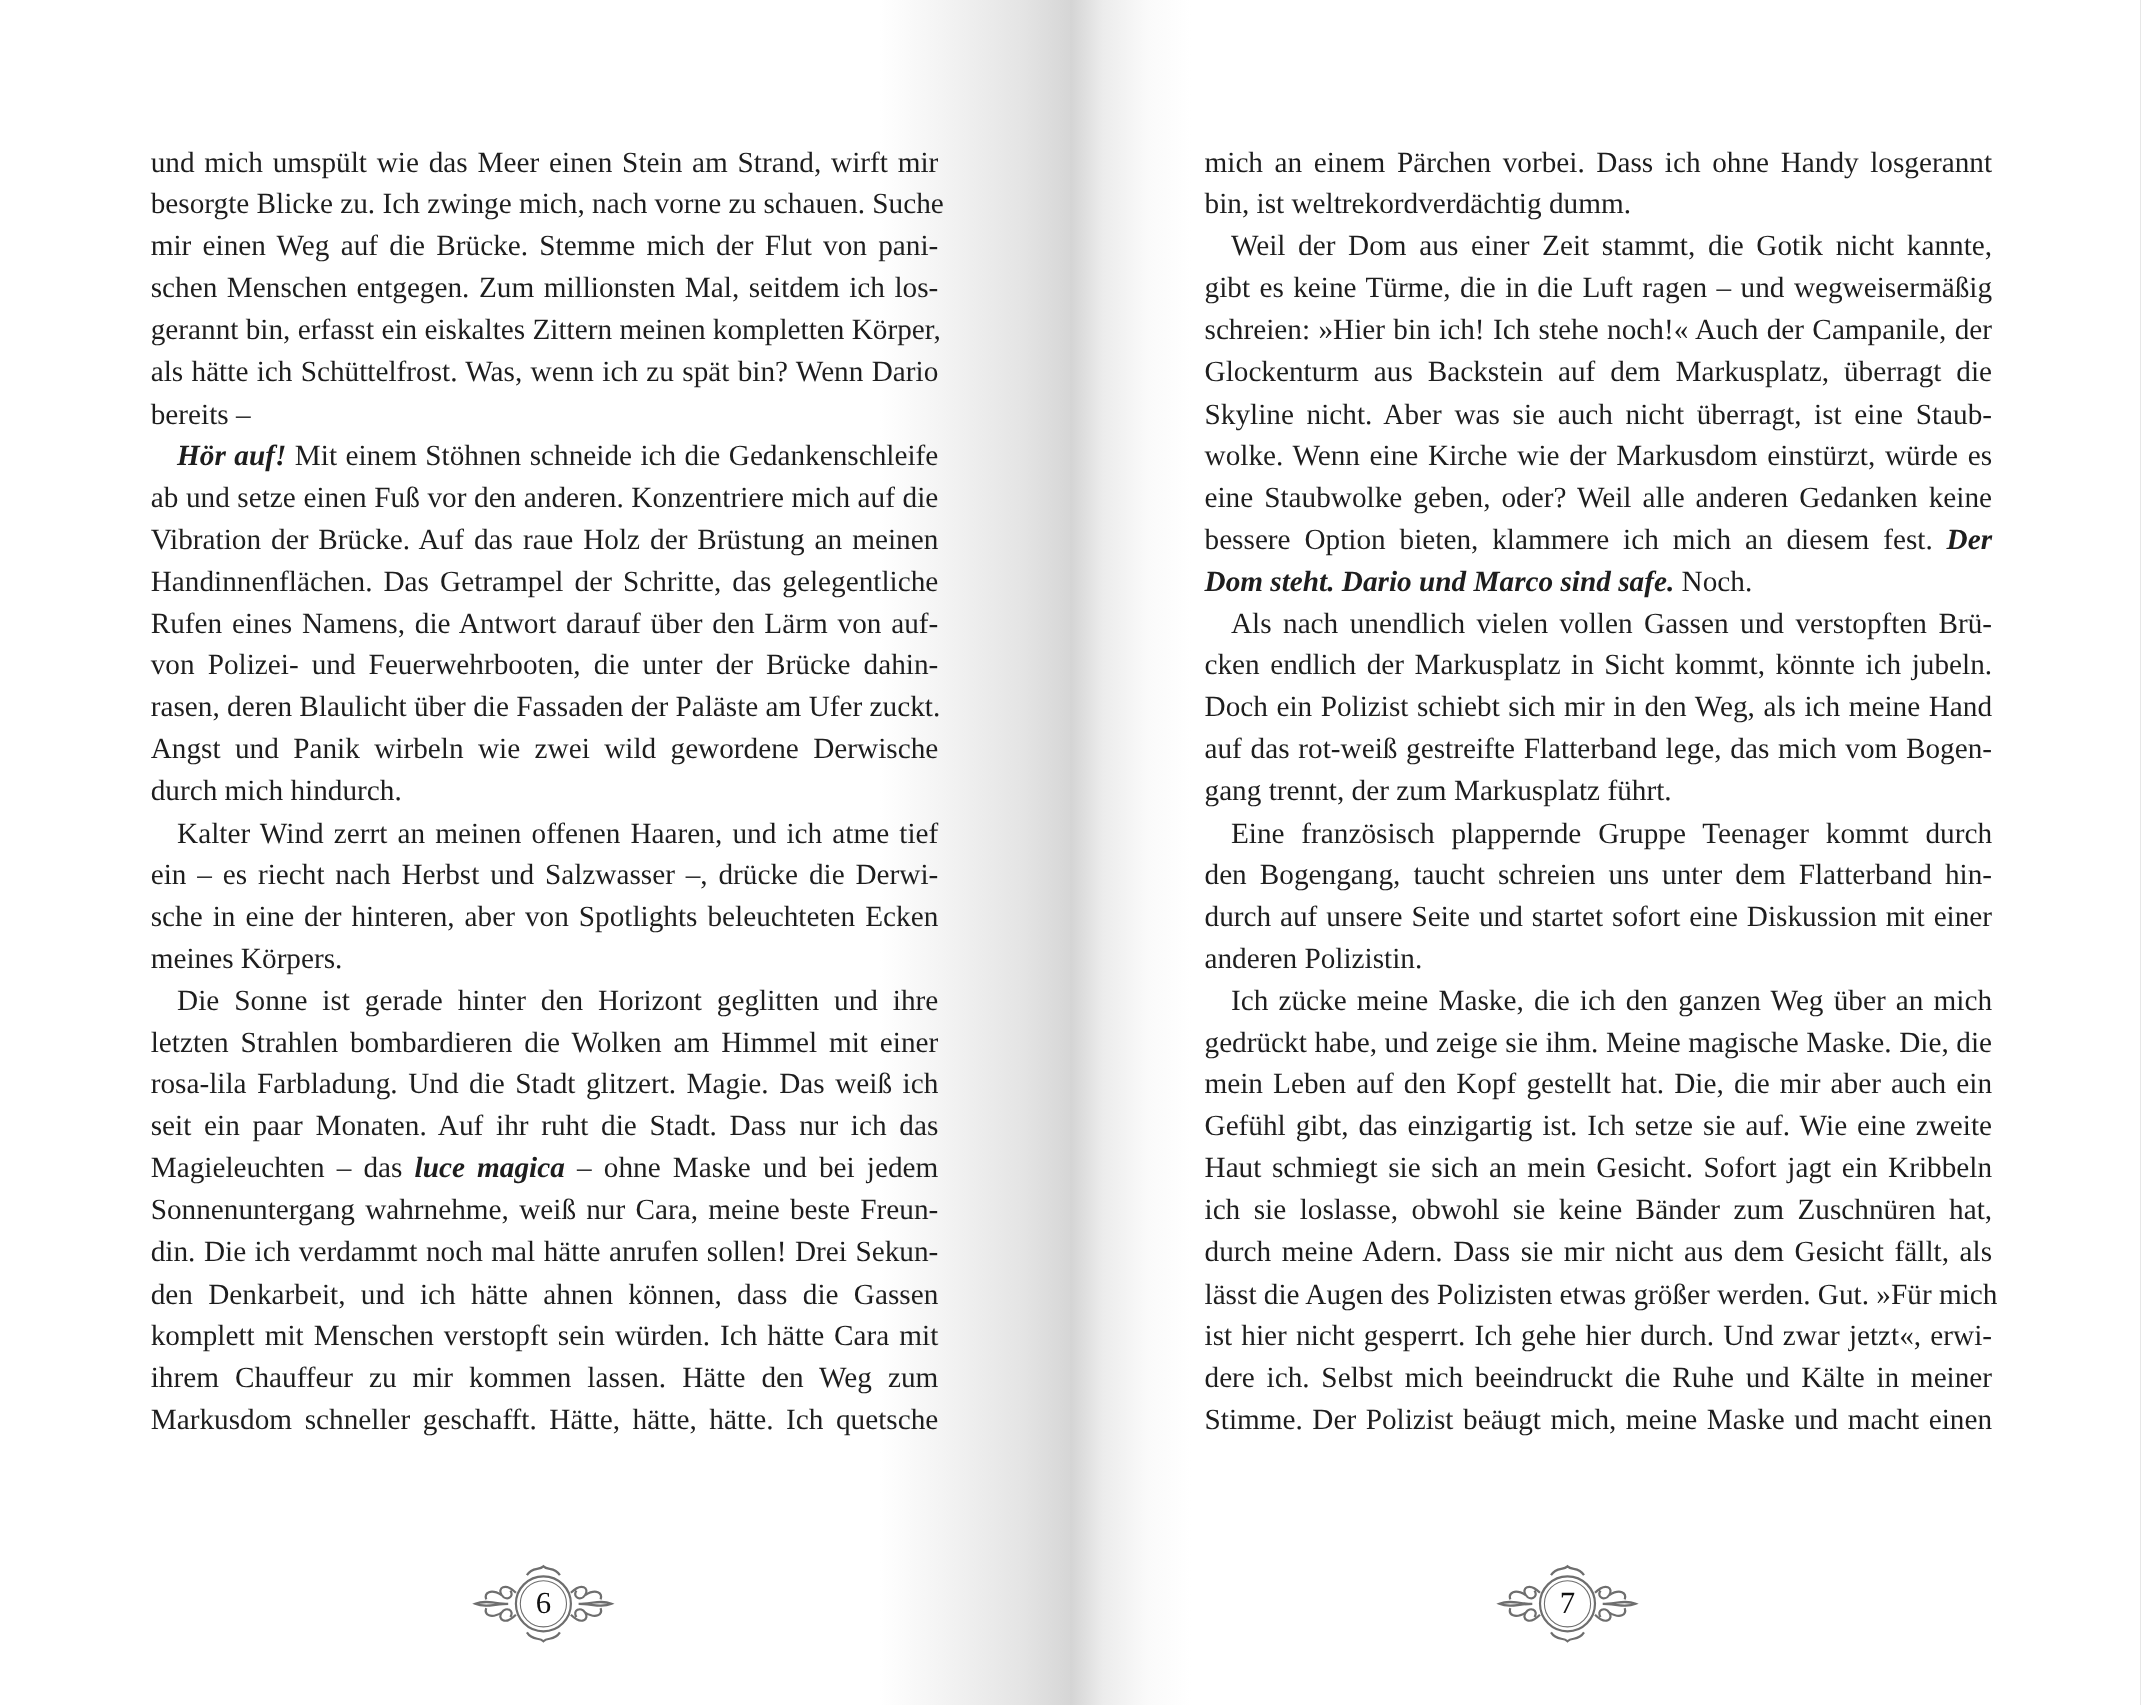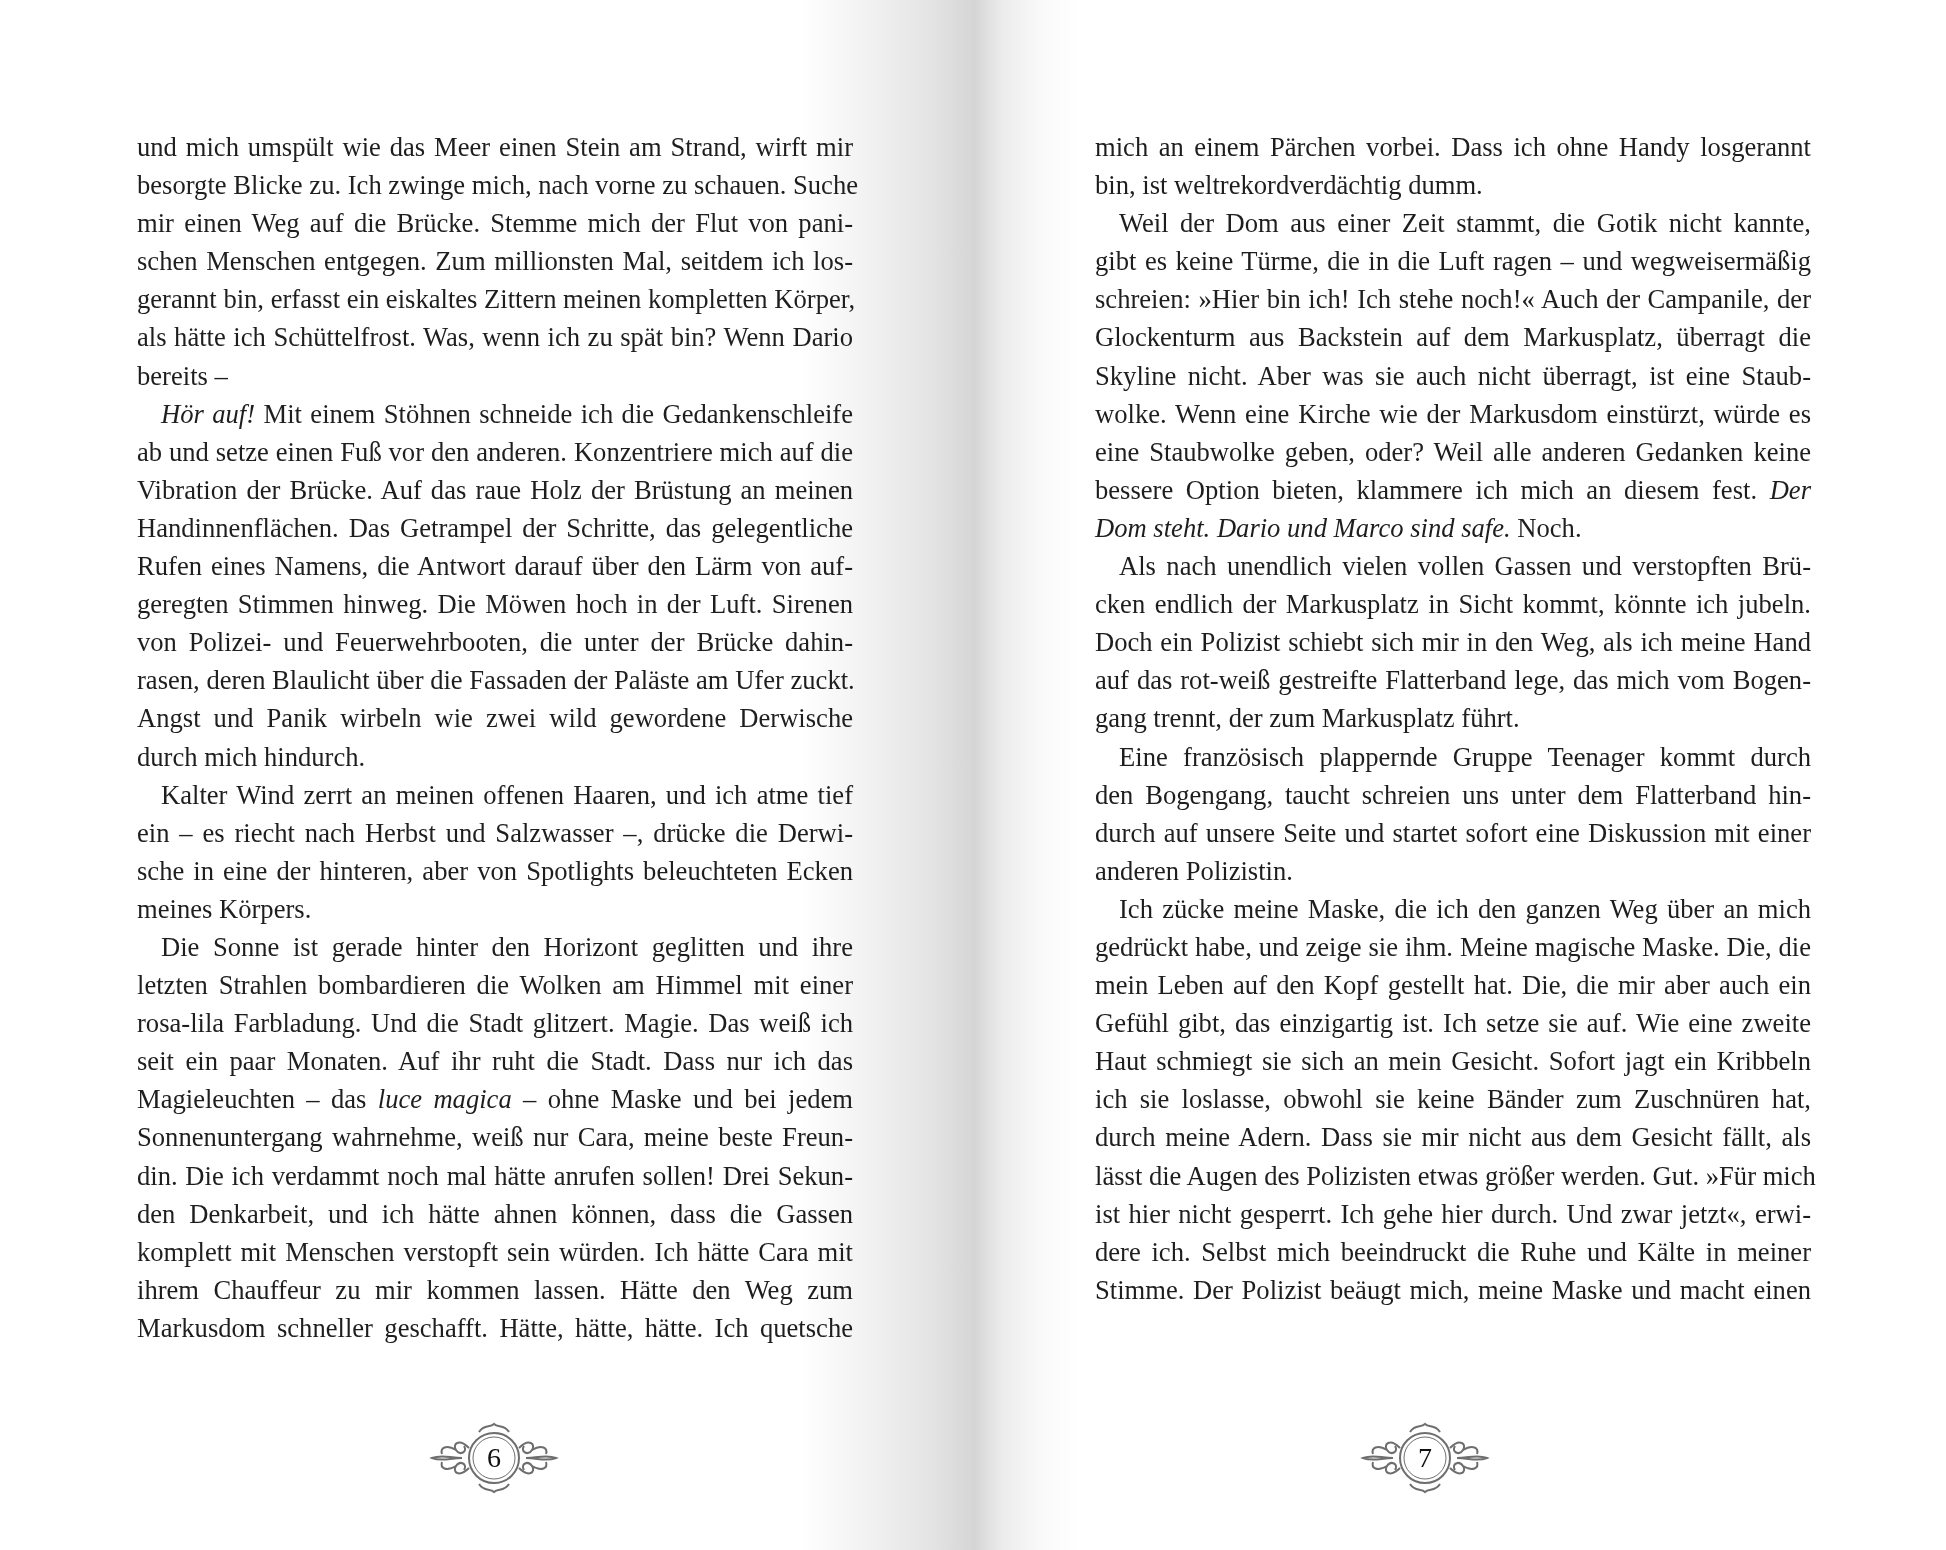--- a/index.html
+++ b/index.html
@@ -10,21 +10,21 @@
   .page-left{left:0;width:973px;
     background:linear-gradient(to right,#ffffff 0px,#ffffff 800px,#f3f3f3 860px,#e4e4e4 930px,#d6d6d6 973px);padding-left:20px;}
   .page-right{left:973px;width:973px;
     background:linear-gradient(to right,#d4d4d4 0px,#ececec 30px,#fafafa 70px,#ffffff 110px);}
   .text{position:absolute;top:128px;width:716px;font-size:26.6px;line-height:38.1px;}
   .page-left .text{left:137px;}
   .page-right .text{left:122px;}
   .line{display:block;white-space:nowrap;text-align:justify;text-align-last:justify;height:38.1px;}
   .line.last{text-align-last:left;}
   .line.indent{text-indent:24px;}
-  .it{font-style:italic;}
+  .it{font-style:italic;font-weight:bold;}
   .folio{position:absolute;top:1418px;width:140px;height:80px;}
   .page-left .folio{left:424px;}
   .page-right .folio{left:382px;}
   .folio svg{position:absolute;left:0;top:0;}
   .folio .num{position:absolute;left:0;top:0;width:140px;height:80px;line-height:80px;text-align:center;font-size:28px;color:#111;}
 </style>
 </head>
 <body>
 
 <div class="frame"></div>
@@ -36,21 +36,20 @@
       <span class="line"><span>mir einen Weg auf die Brücke. Stemme mich der Flut von pani-</span></span>
       <span class="line"><span>schen Menschen entgegen. Zum millionsten Mal, seitdem ich los-</span></span>
       <span class="line"><span>gerannt bin, erfasst ein eiskaltes Zittern meinen kompletten Körper,</span></span>
       <span class="line"><span>als hätte ich Schüttelfrost. Was, wenn ich zu spät bin? Wenn Dario</span></span>
       <span class="line last"><span>bereits –</span></span>
       <span class="line indent"><span class="it">Hör auf!</span><span> Mit einem Stöhnen schneide ich die Gedankenschleife</span></span>
       <span class="line"><span>ab und setze einen Fuß vor den anderen. Konzentriere mich auf die</span></span>
       <span class="line"><span>Vibration der Brücke. Auf das raue Holz der Brüstung an meinen</span></span>
       <span class="line"><span>Handinnenflächen. Das Getrampel der Schritte, das gelegentliche</span></span>
       <span class="line"><span>Rufen eines Namens, die Antwort darauf über den Lärm von auf-</span></span>
-      <span class="line"><span>geregten Stimmen hinweg. Die Möwen hoch in der Luft. Sirenen</span></span>
       <span class="line"><span>von Polizei- und Feuerwehrbooten, die unter der Brücke dahin-</span></span>
       <span class="line"><span>rasen, deren Blaulicht über die Fassaden der Paläste am Ufer zuckt.</span></span>
       <span class="line"><span>Angst und Panik wirbeln wie zwei wild gewordene Derwische</span></span>
       <span class="line last"><span>durch mich hindurch.</span></span>
       <span class="line indent"><span>Kalter Wind zerrt an meinen offenen Haaren, und ich atme tief</span></span>
       <span class="line"><span>ein – es riecht nach Herbst und Salzwasser –, drücke die Derwi-</span></span>
       <span class="line"><span>sche in eine der hinteren, aber von Spotlights beleuchteten Ecken</span></span>
       <span class="line last"><span>meines Körpers.</span></span>
       <span class="line indent"><span>Die Sonne ist gerade hinter den Horizont geglitten und ihre</span></span>
       <span class="line"><span>letzten Strahlen bombardieren die Wolken am Himmel mit einer</span></span>

